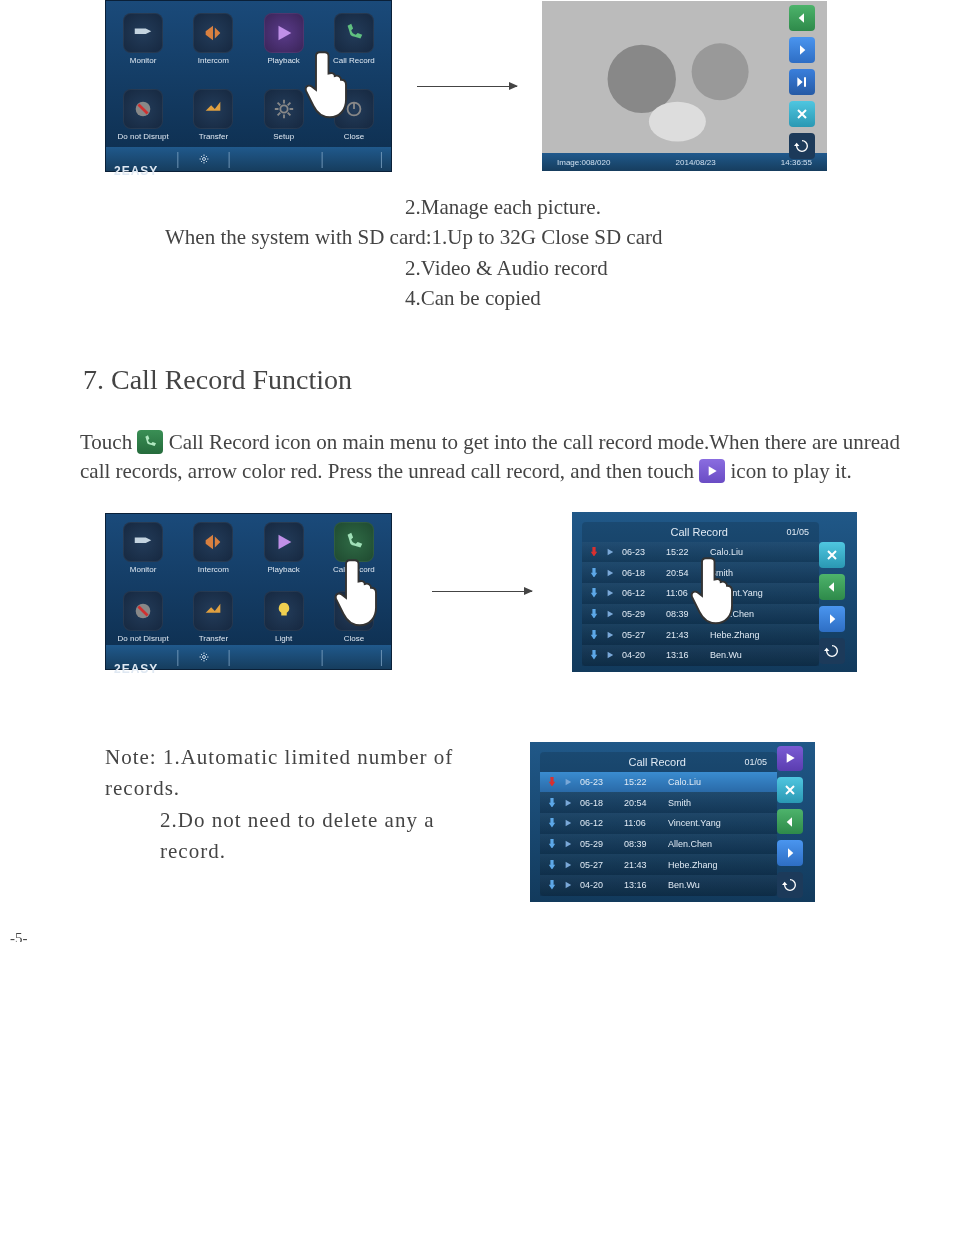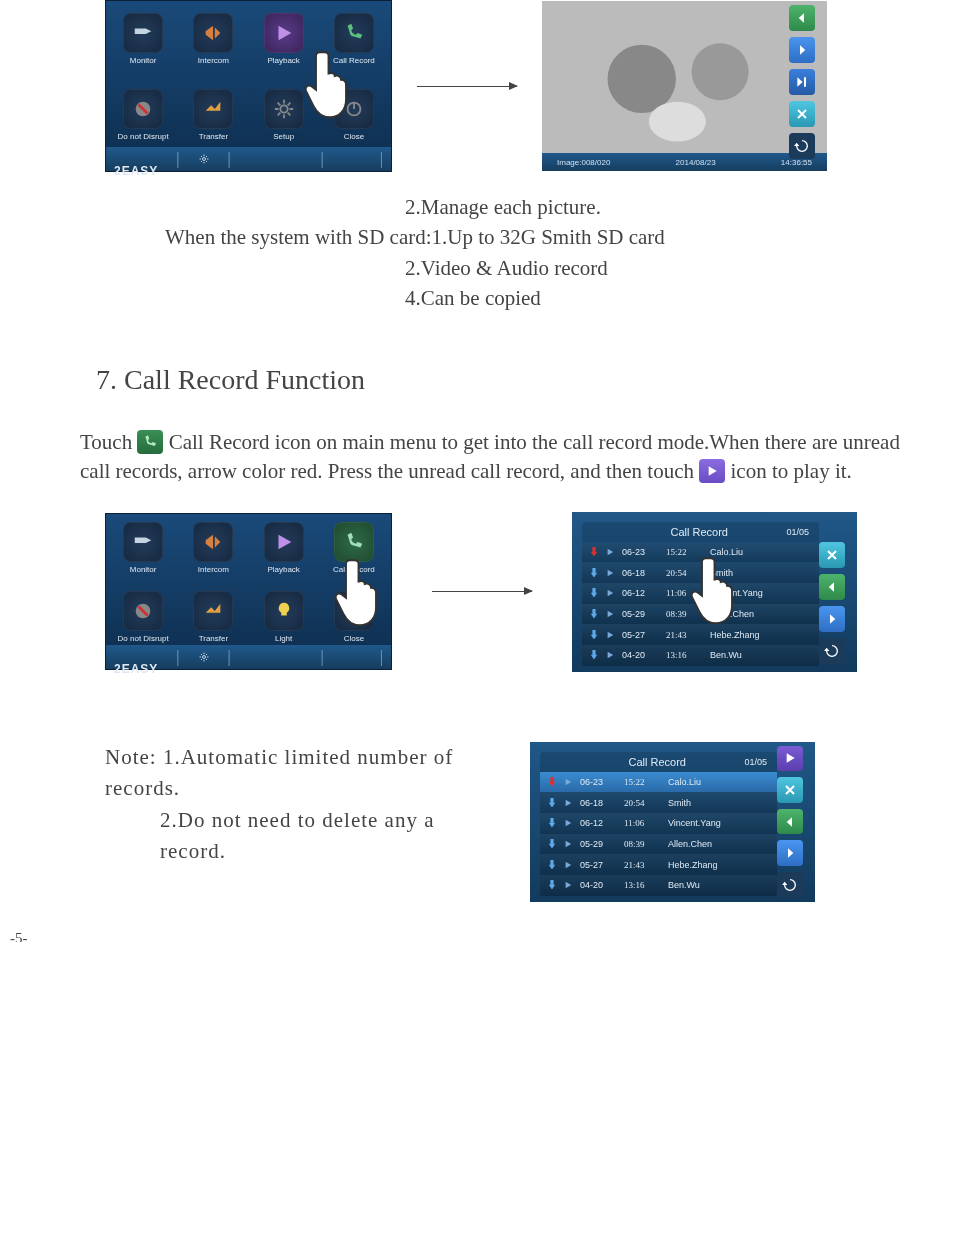--- a/index.html
+++ b/index.html
@@ -187,21 +187,21 @@
     color: #444;
     margin: 0 0 50px 25px;
   }
   .indent-line { padding-left: 300px; }
   .indent-line2{ padding-left: 60px; }
 
   h2.section {
     font-size: 28px;
     font-weight: normal;
     color: #444;
-    margin: 0 0 32px 16px;
+    margin: 0 0 32px 3px;
   }
   .para {
     font-size: 21px;
     line-height: 1.4;
     color: #444;
     margin: 0 0 6px 0;
   }
   .inline-icon {
     display:inline-block;
     width:26px;
@@ -262,21 +262,21 @@
   }
   .cr-row.highlight {
     background: linear-gradient(#3a8cd0, #2a6aa8);
   }
   .cr-arrow-down { width:8px; height:10px; display:inline-block; }
   .cr-arrow-down.red svg path { fill:#d93030; }
   .cr-arrow-down.blue svg path { fill:#5da8e8; }
   .cr-play-tri { width:8px; height:8px; display:inline-block; }
   .cr-play-tri svg path { fill:#7aa8d8; }
   .cr-date { width:36px; }
-  .cr-time { width:36px;font-family:Liberation Serif, serif; }
+  .cr-time { width:36px; }
   .cr-name { flex:1; }
 
   .right-btn-col2 {
     width:34px;
     position:absolute;
     right:0; top:0; bottom:0;
     display:flex;
     flex-direction:column;
     gap:6px;
     padding:4px;
@@ -445,21 +445,21 @@
             <svg viewBox="0 0 24 24">
               <path d="M12 5a7 7 0 1 1-7 7h3l-4-5-4 5h3a9 9 0 1 0 9-9z" fill="#fff"></path>
             </svg>
           </div>
       </div>
     </div>
   </div>
 
   <div class="note-block">
     <div class="indent-line">2.Manage each picture.</div>
-    <div class="indent-line2">When the system with SD card:1.Up to 32G Smith SD card</div>
+    <div class="indent-line2">When the system with SD card:1.Up to 32G Close SD card</div>
     <div class="indent-line">2.Video &amp; Audio record</div>
     <div class="indent-line">4.Can be copied</div>
   </div>
 
   <h2 class="section">7. Call Record Function</h2>
 
   <p class="para">
     <span>Touch </span>
     <span class="inline-icon callrec"><svg viewBox="0 0 24 24">
           <path fill="#b0e8c0" d="M5 4c5 14 0 9 14 14l2-4-5-2-2 2c-3-1-4-2-5-5l2-2-2-5z"></path>

